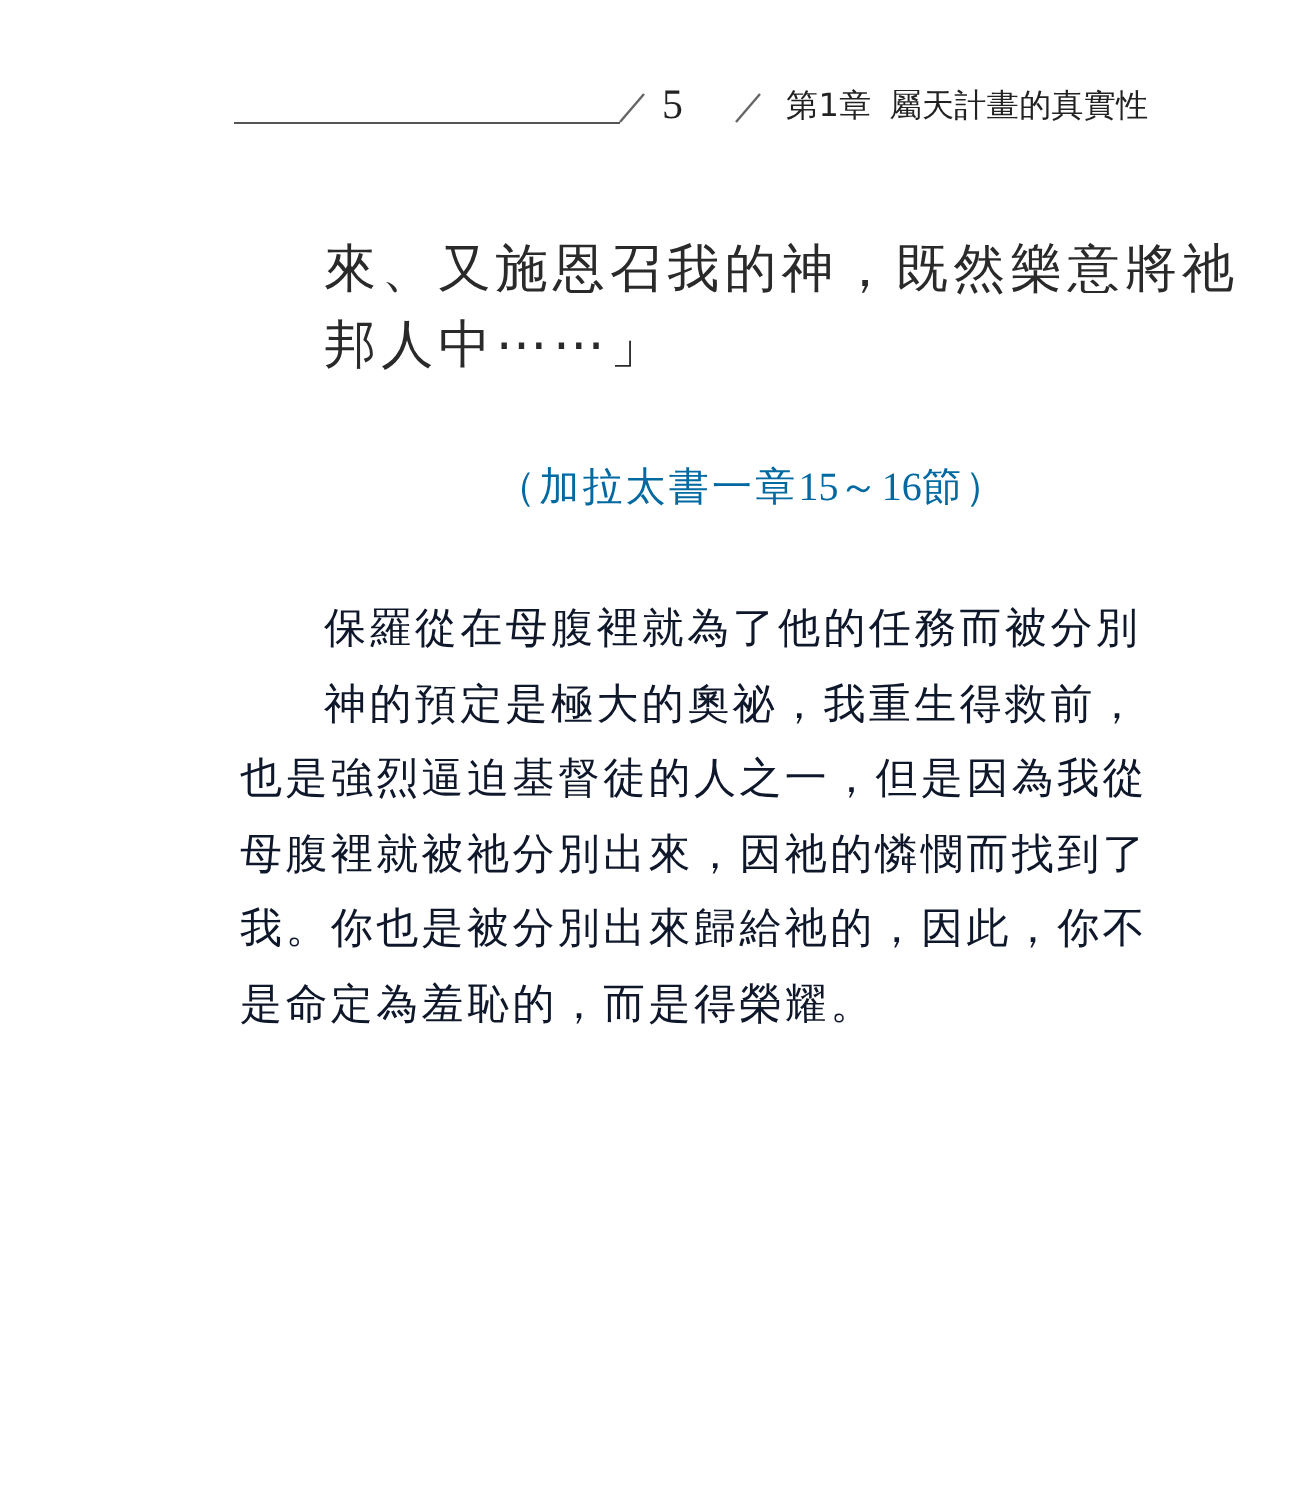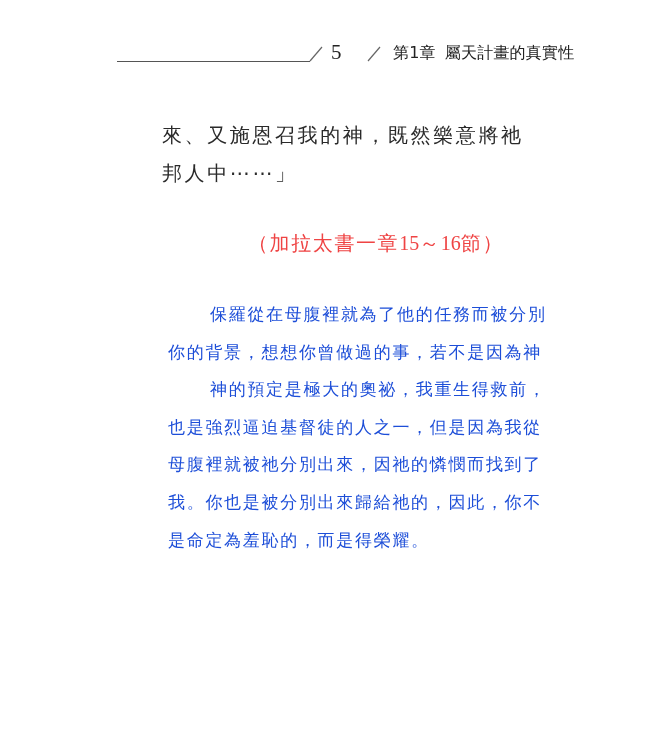--- a/index.html
+++ b/index.html
@@ -67,56 +67,55 @@
     }
     .chapter-title .chap-label { margin-right: 9px; }
 
     
     .quote {
       position: absolute;
       left: 162px;
       top: 116px;
       width: 340px;
       font-family: "DejaVu Serif", serif;
-      font-size: 20px;
+      font-size: 26px;
       color: #2a2a2a;
       letter-spacing: 2.6px;
     }
     .quote-line {
       height: 38px;
       line-height: 38px;
       white-space: nowrap;
     }
     .citation {
       position: absolute;
       left: 248px;
       top: 228px;
       font-family: "DejaVu Serif", serif;
       font-size: 20px;
       line-height: 30px;
-      color: #ef4444;
+      color: #0369a1;
       white-space: nowrap;
       letter-spacing: 1.6px;
     }
     .citation .num {
       font-family: "Liberation Serif", serif;
       letter-spacing: 0;
     }
 
     
     .body-text {
       position: absolute;
       left: 120px;
       top: 296px;
       width: 420px;
       font-family: "DejaVu Sans", sans-serif;
-      font-size: 17px;
-      color: #1d4ed8;
+      font-size: 21px;
+      color: #0f172a;
       letter-spacing: 1.7px;
-      margin-left: 48px;
     }
     .body-line {
       height: 37.6px;
       line-height: 37.6px;
       white-space: nowrap;
     }
     .body-line.indent { padding-left: 42px; }
   </style>
 </head>
 <body>
@@ -141,21 +140,20 @@
 
   <div class="quote">
     <div class="quote-line">來、又施恩召我的神，既然樂意將祂</div>
     <div class="quote-line">邦人中⋯⋯」</div>
   </div>
   <div class="citation"><span>（加拉太書一章</span><span class="num">15</span><span>～</span><span class="num">16</span><span>節）</span></div>
 
   <div class="body-text">
     <div>
       <div class="body-line indent">保羅從在母腹裡就為了他的任務而被分別</div>
-      <div class="body-line">你的背景，想想你曾做過的事，若不是因為神</div>
     </div>
     <div>
       <div class="body-line indent">神的預定是極大的奧祕，我重生得救前，</div>
       <div class="body-line">也是強烈逼迫基督徒的人之一，但是因為我從</div>
       <div class="body-line">母腹裡就被祂分別出來，因祂的憐憫而找到了</div>
       <div class="body-line">我。你也是被分別出來歸給祂的，因此，你不</div>
       <div class="body-line">是命定為羞恥的，而是得榮耀。</div>
     </div>
   </div>
 

